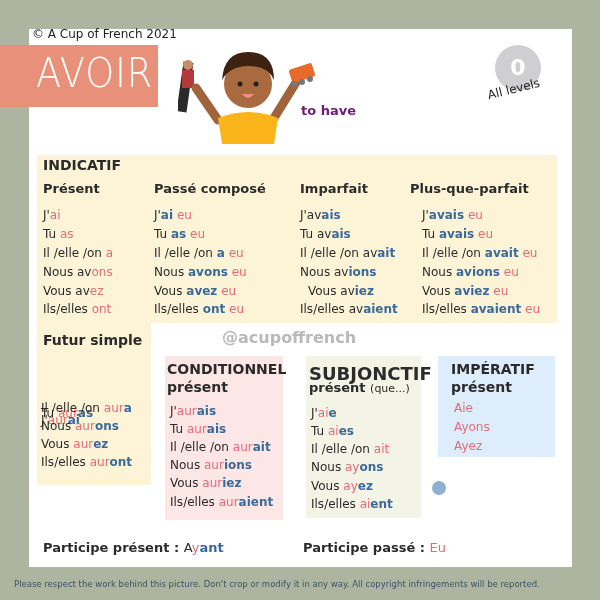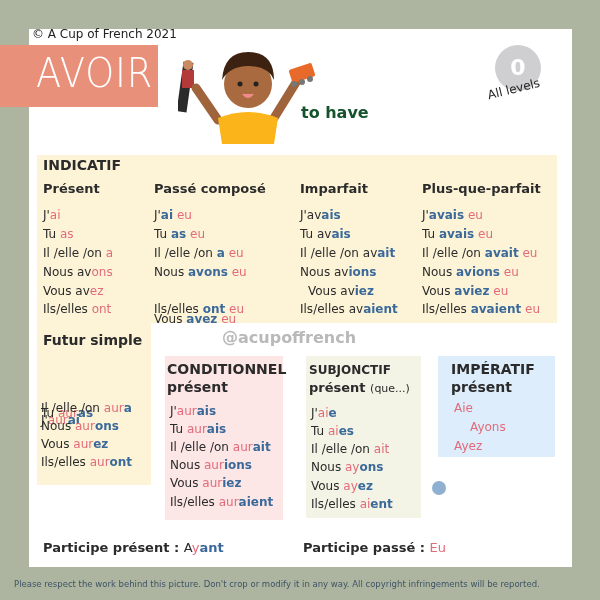--- a/index.html
+++ b/index.html
@@ -2,21 +2,21 @@
 <html><head>
 <meta charset="utf-8">
 <style>
   * { box-sizing: border-box; margin: 0; padding: 0; }
   html, body { width: 600px; height: 600px; overflow: hidden; }
   body { background: #adb5a0; font-family: "DejaVu Sans", sans-serif; position: relative; color: #2b2b2b; }
   .card { position: absolute; left: 29px; top: 29px; width: 543px; height: 538px; background: #ffffff; }
   .copyright { position: absolute; left: 32px; top: 27px; font-size: 12px; color: #222; }
   .title-band { position: absolute; left: 0; top: 45px; width: 158px; height: 62px; background: #e9907a; }
   .title-text { position: absolute; left: 36px; top: 50px; font-size: 40px; color: #fff; font-family: "DejaVu Sans", sans-serif; font-weight: 200; letter-spacing: 1px; transform: scaleX(0.92); transform-origin: left; }
-  .to-have { position: absolute; left: 301px; top: 103px; font-size: 16px; font-weight: bold; color: #14532d; }
+  .to-have { position: absolute; left: 301px; top: 103px; font-size: 13px; font-weight: bold; color: #701a75; }
   .level-circle { position: absolute; left: 495px; top: 45px; width: 46px; height: 46px; border-radius: 50%; background: #cfcfd2; color: #fff; font-weight: bold; font-size: 22px; text-align: center; line-height: 46px; }
   .level-label { position: absolute; left: 487px; top: 82px; font-size: 12px; color: #222; transform: rotate(-14deg); }
   .illus { position: absolute; left: 178px; top: 40px; width: 140px; height: 104px; }
   .section { position: absolute; }
   .ind { left: 37px; top: 155px; width: 520px; height: 168px; background: #fdf4d8; }
   .futur { left: 37px; top: 323px; width: 114px; height: 162px; background: #fdf4d8; }
   .cond { left: 165px; top: 356px; width: 118px; height: 164px; background: #fde6e6; }
   .subj { left: 306px; top: 356px; width: 115px; height: 162px; background: #f3f3e6; }
   .imp { left: 438px; top: 356px; width: 117px; height: 101px; background: #ddedfb; }
   .h { position: absolute; font-weight: bold; color: #2b2b2b; }
@@ -68,21 +68,21 @@
 <div id="futur-rows"></div>
 
 <div class="handle">@acupoffrench</div>
 
 <div class="section cond"></div>
 <div class="h" style="left:167px;top:361px;font-size:14px;">CONDITIONNEL</div>
 <div class="h" style="left:167px;top:379px;font-size:14px;">présent</div>
 <div id="cond-rows"></div>
 
 <div class="section subj"></div>
-<div class="h" style="left:309px;top:363px;font-size:12px;">SUBJONCTIF</div>
+<div class="h" style="left:309px;top:363px;font-size:18px;">SUBJONCTIF</div>
 <div class="h" style="left:309px;top:380px;font-size:13px;"><span>présent</span> <span style="font-weight:normal;font-size:11px;">(que...)</span></div>
 <div id="subj-rows"></div>
 
 <div class="section imp"></div>
 <div class="h" style="left:451px;top:361px;font-size:14px;">IMPÉRATIF</div>
 <div class="h" style="left:451px;top:379px;font-size:14px;">présent</div>
 <div id="imp-rows"></div>
 
 <div class="brand"><span class="brand-icon"></span></div>
 
@@ -96,30 +96,30 @@
 <div class="row" style="left: 43px; top: 227px;"><span>Tu </span><span class="r">as</span></div>
 <div class="row" style="left: 43px; top: 246px;"><span>Il /elle /on  </span><span class="r">a</span></div>
 <div class="row" style="left: 43px; top: 265px;"><span>Nous av</span><span class="r">ons</span></div>
 <div class="row" style="left: 43px; top: 284px;"><span>Vous av</span><span class="r">ez</span></div>
 <div class="row" style="left: 43px; top: 302px;"><span>Ils/elles </span><span class="r">ont</span></div>
 <div class="h" style="left: 154px; top: 181px; font-size: 13px;">Passé composé</div>
 <div class="row" style="left: 154px; top: 208px;"><span>J'</span><span class="b">ai</span><span class="r"> eu</span></div>
 <div class="row" style="left: 154px; top: 227px;"><span>Tu </span><span class="b">as</span><span class="r"> eu</span></div>
 <div class="row" style="left: 154px; top: 246px;"><span>Il /elle /on </span><span class="b">a</span><span class="r"> eu</span></div>
 <div class="row" style="left: 154px; top: 265px;"><span>Nous </span><span class="b">avons</span><span class="r"> eu</span></div>
-<div class="row" style="left: 154px; top: 284px; margin-top: 28px;"><span>Vous </span><span class="b">avez</span><span class="r"> eu</span></div>
+<div class="row" style="left: 154px; top: 284px;"><span>Vous </span><span class="b">avez</span><span class="r"> eu</span></div>
 <div class="row" style="left: 154px; top: 302px;"><span>Ils/elles </span><span class="b">ont</span><span class="r"> eu</span></div>
 <div class="h" style="left: 300px; top: 181px; font-size: 13px;">Imparfait</div>
 <div class="row" style="left: 300px; top: 208px;"><span>J'av</span><span class="b">ais</span></div>
 <div class="row" style="left: 300px; top: 227px;"><span>Tu av</span><span class="b">ais</span></div>
 <div class="row" style="left: 300px; top: 246px;"><span>Il /elle /on av</span><span class="b">ait</span></div>
 <div class="row" style="left: 300px; top: 265px;"><span>Nous av</span><span class="b">ions</span></div>
 <div class="row" style="left: 300px; top: 284px; margin-left: 8px;"><span>Vous av</span><span class="b">iez</span></div>
 <div class="row" style="left: 300px; top: 302px;"><span>Ils/elles av</span><span class="b">aient</span></div>
-<div class="h" style="left: 422px; top: 181px; font-size: 13px;">Plus-que-parfait</div>
+<div class="h" style="left: 410px; top: 181px; font-size: 13px;">Plus-que-parfait</div>
 <div class="row" style="left: 422px; top: 208px;"><span>J'</span><span class="b">avais</span><span class="r"> eu</span></div>
 <div class="row" style="left: 422px; top: 227px;"><span>Tu </span><span class="b">avais</span><span class="r"> eu</span></div>
 <div class="row" style="left: 422px; top: 246px;"><span>Il /elle /on </span><span class="b">avait</span><span class="r"> eu</span></div>
 <div class="row" style="left: 422px; top: 265px;"><span>Nous </span><span class="b">avions</span><span class="r"> eu</span></div>
 <div class="row" style="left: 422px; top: 284px;"><span>Vous </span><span class="b">aviez</span><span class="r"> eu</span></div>
 <div class="row" style="left: 422px; top: 302px;"><span>Ils/elles </span><span class="b">avaient</span><span class="r"> eu</span></div>
 <div class="row" style="left: 41px; top: 365px; margin-top: 48px;"><span>J'</span><span class="r">aur</span><span class="b">ai</span></div>
 <div class="row" style="left: 41px; top: 406px;"><span>Tu </span><span class="r">aur</span><span class="b">as</span></div>
 <div class="row" style="left: 41px; top: 401px;"><span>Il /elle /on </span><span class="r">aur</span><span class="b">a</span></div>
 <div class="row" style="left: 41px; top: 419px;"><span>Nous </span><span class="r">aur</span><span class="b">ons</span></div>
@@ -131,14 +131,14 @@
 <div class="row" style="left: 170px; top: 458px;"><span>Nous </span><span class="r">aur</span><span class="b">ions</span></div>
 <div class="row" style="left: 170px; top: 476px;"><span>Vous </span><span class="r">aur</span><span class="b">iez</span></div>
 <div class="row" style="left: 170px; top: 495px;"><span>Ils/elles </span><span class="r">aur</span><span class="b">aient</span></div>
 <div class="row" style="left: 311px; top: 406px;"><span>J'</span><span class="r">ai</span><span class="b">e</span></div>
 <div class="row" style="left: 311px; top: 424px;"><span>Tu </span><span class="r">ai</span><span class="b">es</span></div>
 <div class="row" style="left: 311px; top: 442px;"><span>Il /elle /on </span><span class="r">ait</span></div>
 <div class="row" style="left: 311px; top: 460px;"><span>Nous </span><span class="r">ay</span><span class="b">ons</span></div>
 <div class="row" style="left: 311px; top: 479px;"><span>Vous </span><span class="r">ay</span><span class="b">ez</span></div>
 <div class="row" style="left: 311px; top: 497px;"><span>Ils/elles </span><span class="r">ai</span><span class="b">ent</span></div>
 <div class="row" style="left: 454px; top: 401px;"><span class="r">A</span><span class="r">i</span><span class="r">e</span></div>
-<div class="row" style="left: 470px; top: 420px;"><span class="r">A</span><span class="r">y</span><span class="r">ons</span></div>
+<div class="row" style="left: 454px; top: 420px;"><span class="r">A</span><span class="r">y</span><span class="r">ons</span></div>
 <div class="row" style="left: 454px; top: 439px;"><span class="r">A</span><span class="r">y</span><span class="r">ez</span></div>
 
 </body></html>

